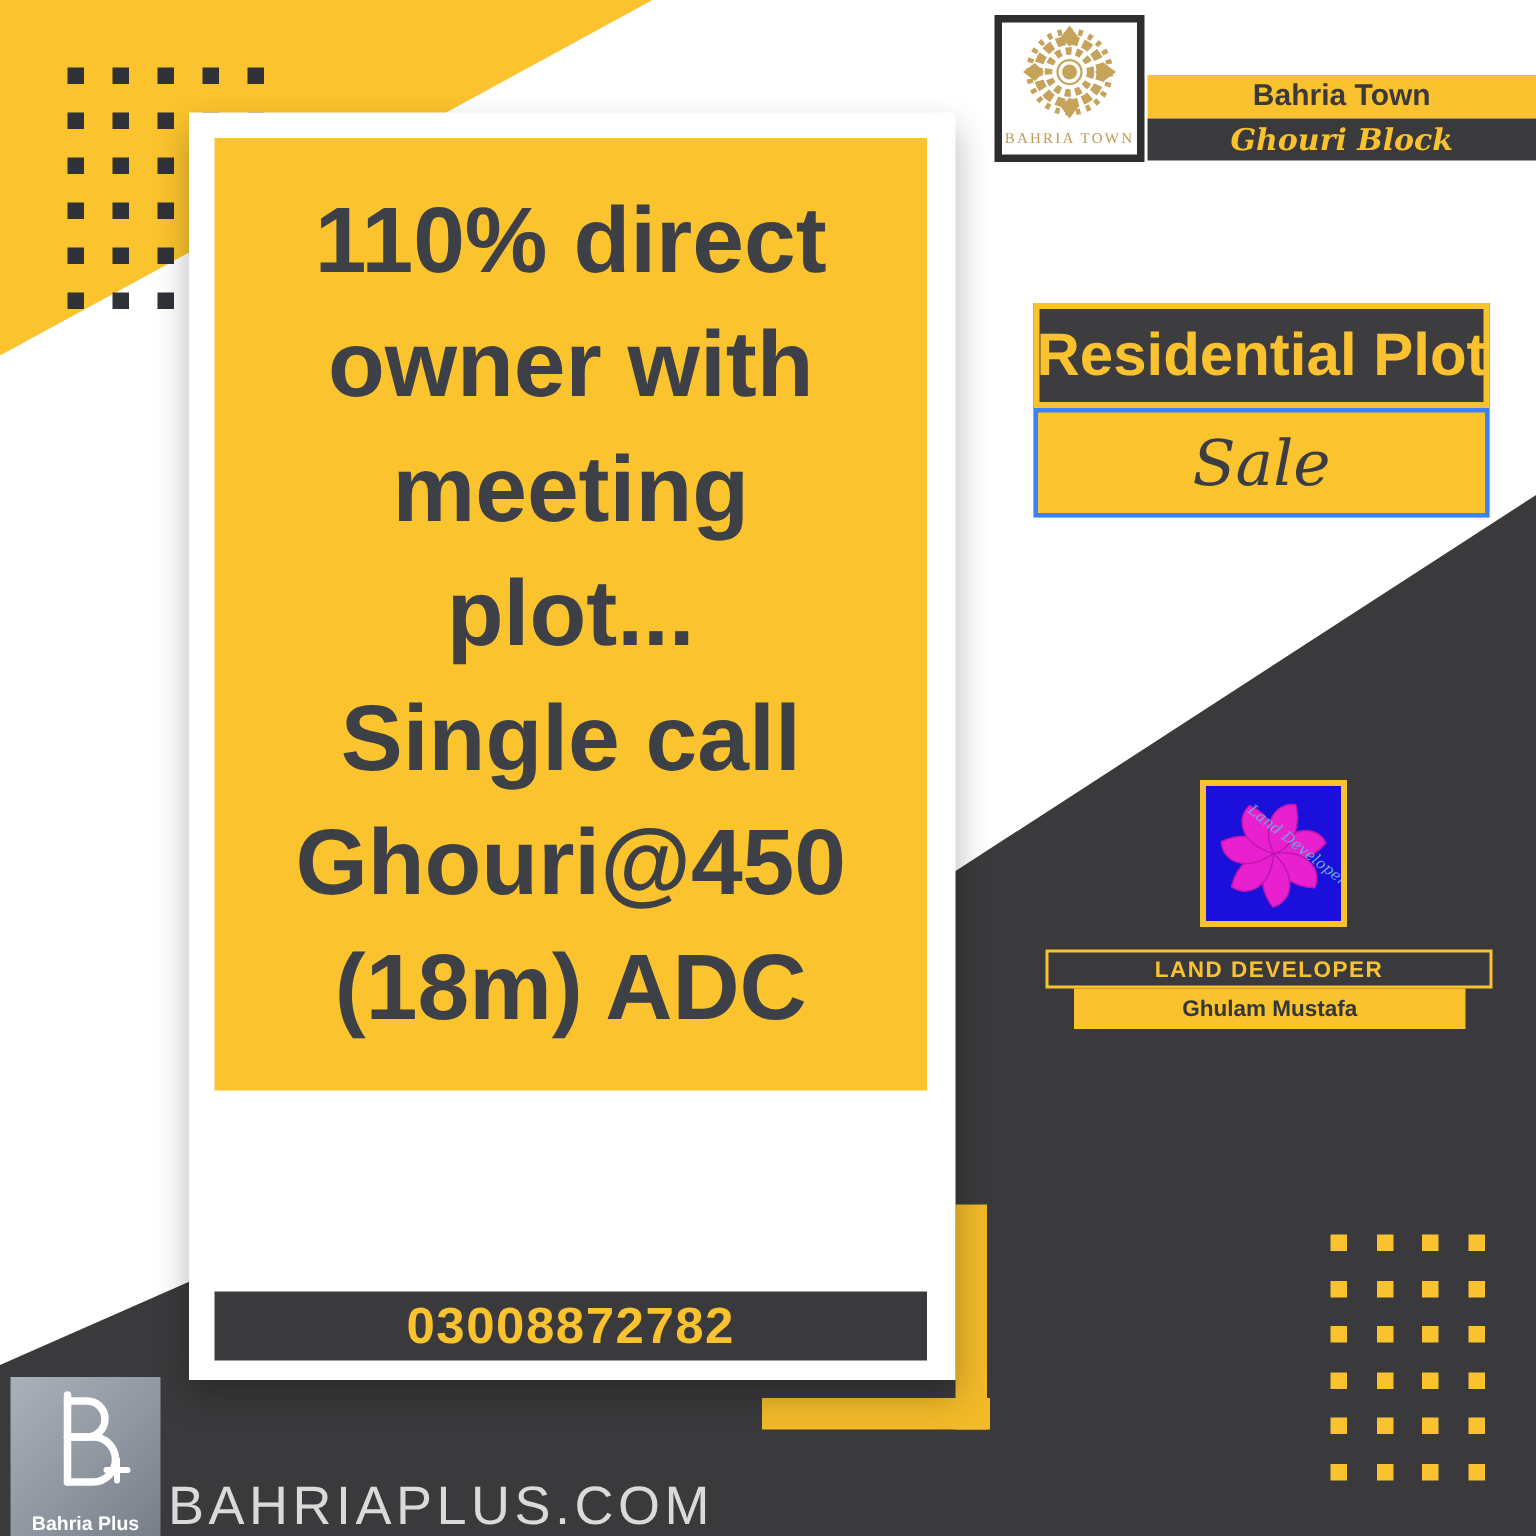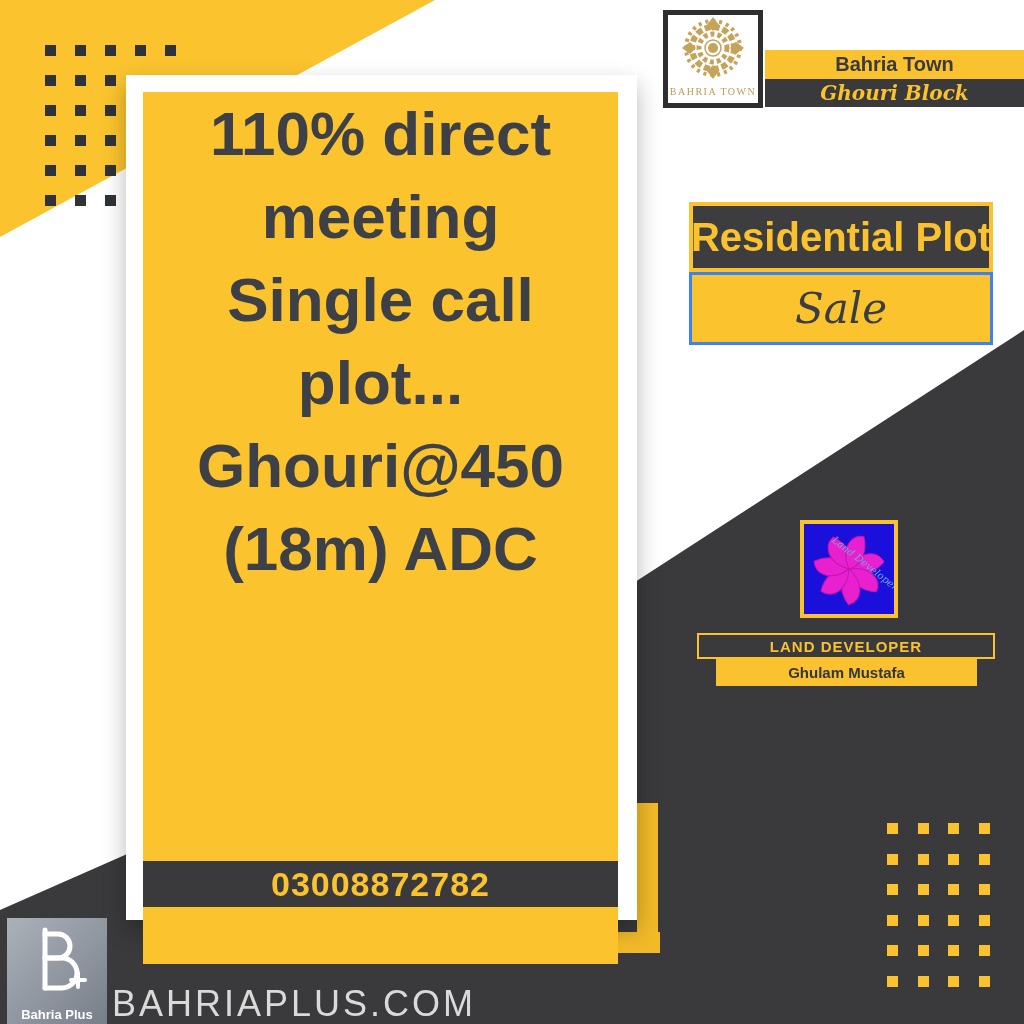--- a/index.html
+++ b/index.html
@@ -19,22 +19,22 @@
   #dots-top-left,#dots-bottom-right{z-index:2;}
 
   
   .bracket{background:#F2BA29;z-index:2;}
   #bracket-v{left:637px;top:803px;width:21px;height:150px;}
   #bracket-h{left:508px;top:932px;width:152px;height:21px;}
 
   
   #card{left:126px;top:75px;width:511px;height:845px;background:#ffffff;z-index:3;
     box-shadow:0 10px 22px rgba(0,0,0,.28);}
-  #card-body{left:17px;top:17px;width:475px;height:872px;background:#FBC32D;
-    display:flex;flex-direction:column;align-items:center;}
+  #card-body{left:17px;top:17px;width:475px;height:635px;background:#FBC32D;
+    display:flex;flex-direction:column;justify-content:center;align-items:center;}
   .card-line{font-size:62px;line-height:83px;font-weight:bold;color:#3D4147;
     letter-spacing:0px;text-align:center;white-space:nowrap;}
   #phone-bar{left:17px;top:786px;width:475px;height:46px;background:#3A3A3C;
     display:flex;align-items:center;justify-content:center;}
   #phone-number{color:#F9C22E;font-size:34px;font-weight:bold;letter-spacing:1px;}
 
   
   #brand-logo-box{left:663px;top:10px;width:100px;height:98px;background:#ffffff;
     border:5px solid #2E2E30;box-sizing:border-box;z-index:4;
     display:flex;flex-direction:column;align-items:center;justify-content:flex-start;}
@@ -142,23 +142,24 @@
       <div class="dot" style="left: 917.5px; top: 975.5px; background: rgb(249, 194, 46);"></div>
       <div class="dot" style="left: 948px; top: 975.5px; background: rgb(249, 194, 46);"></div>
       <div class="dot" style="left: 978.5px; top: 975.5px; background: rgb(249, 194, 46);"></div>
     </div>
   <div class="abs bracket" id="bracket-v"></div>
   <div class="abs bracket" id="bracket-h"></div>
 
   <div class="abs" id="card">
     <div class="abs" id="card-body">
       <div class="card-line">110% direct</div>
+      <div class="card-line">owner with</div>
       <div class="card-line">meeting</div>
+      <div class="card-line">plot...</div>
       <div class="card-line">Single call</div>
-      <div class="card-line">plot...</div>
       <div class="card-line">Ghouri@450</div>
       <div class="card-line">(18m) ADC</div>
     </div>
     <div class="abs" id="phone-bar">
       <span id="phone-number">03008872782</span>
     </div>
   </div>
 
   <div class="abs" id="brand-logo-box">
     <span>

